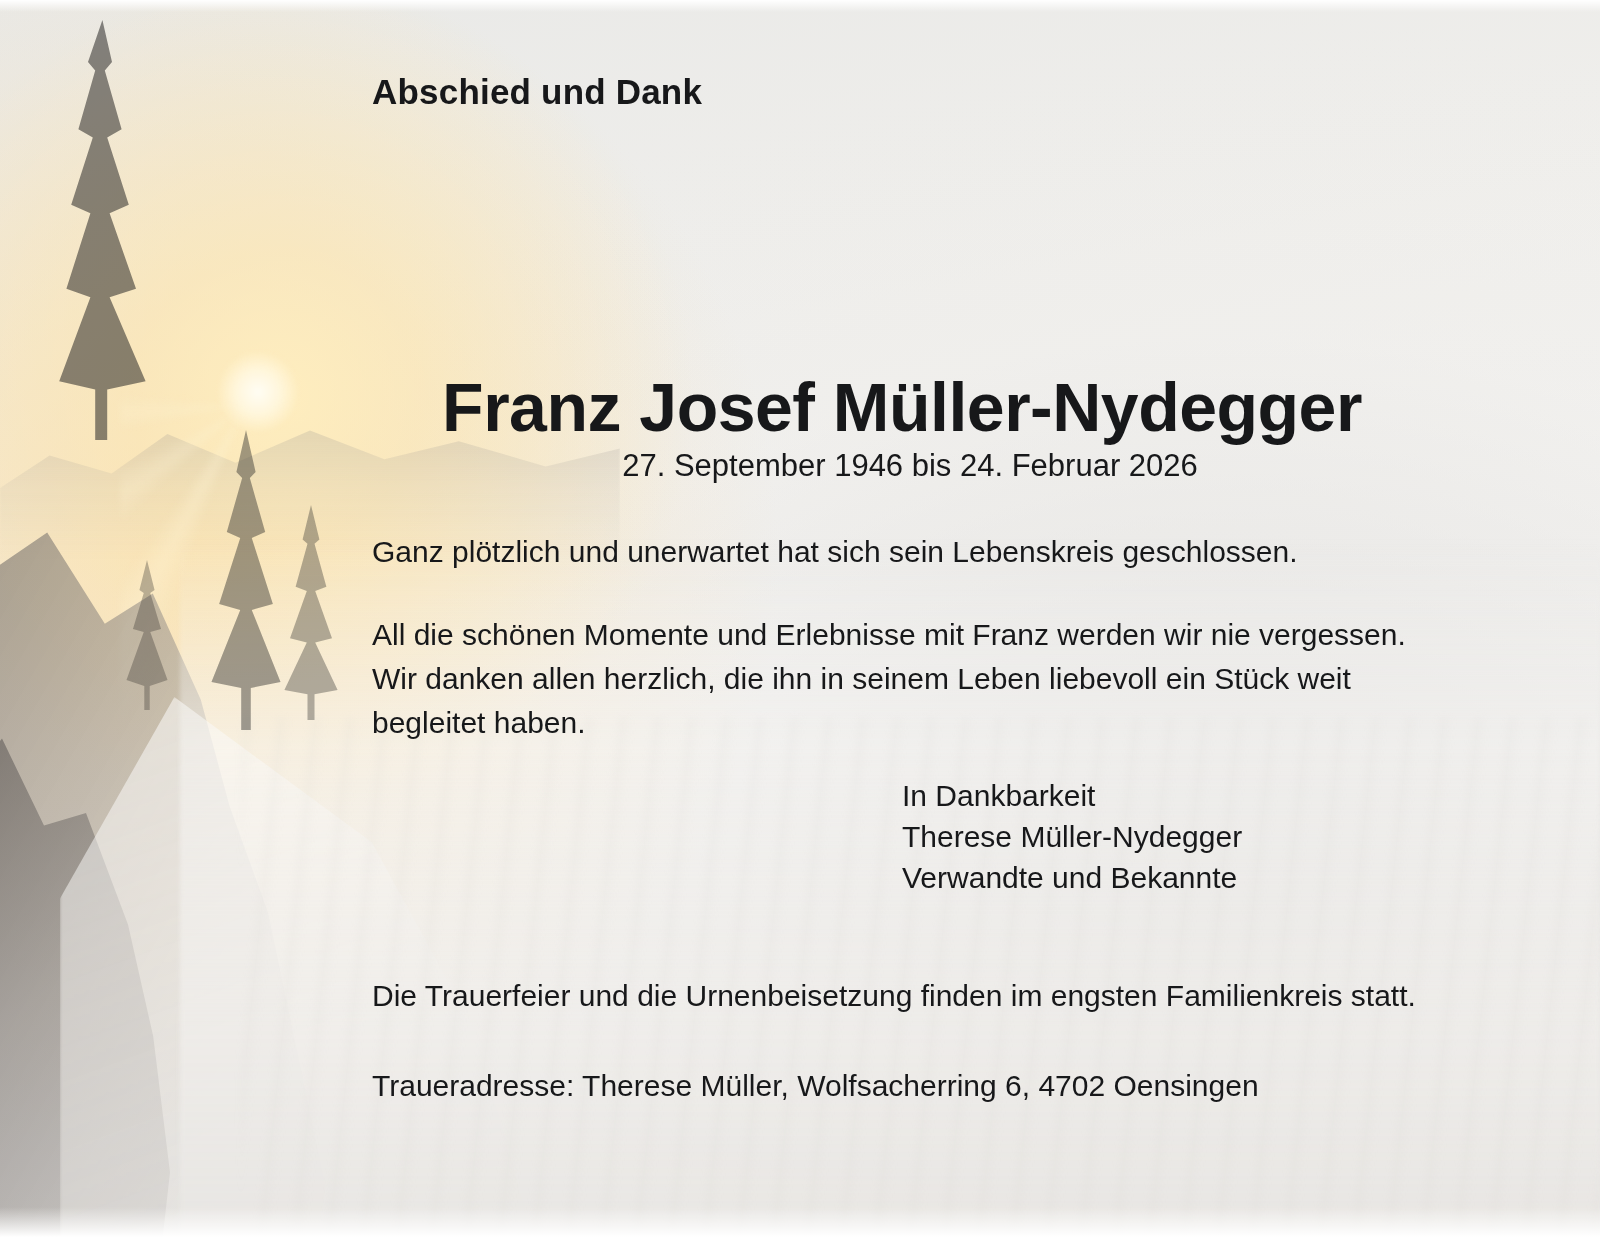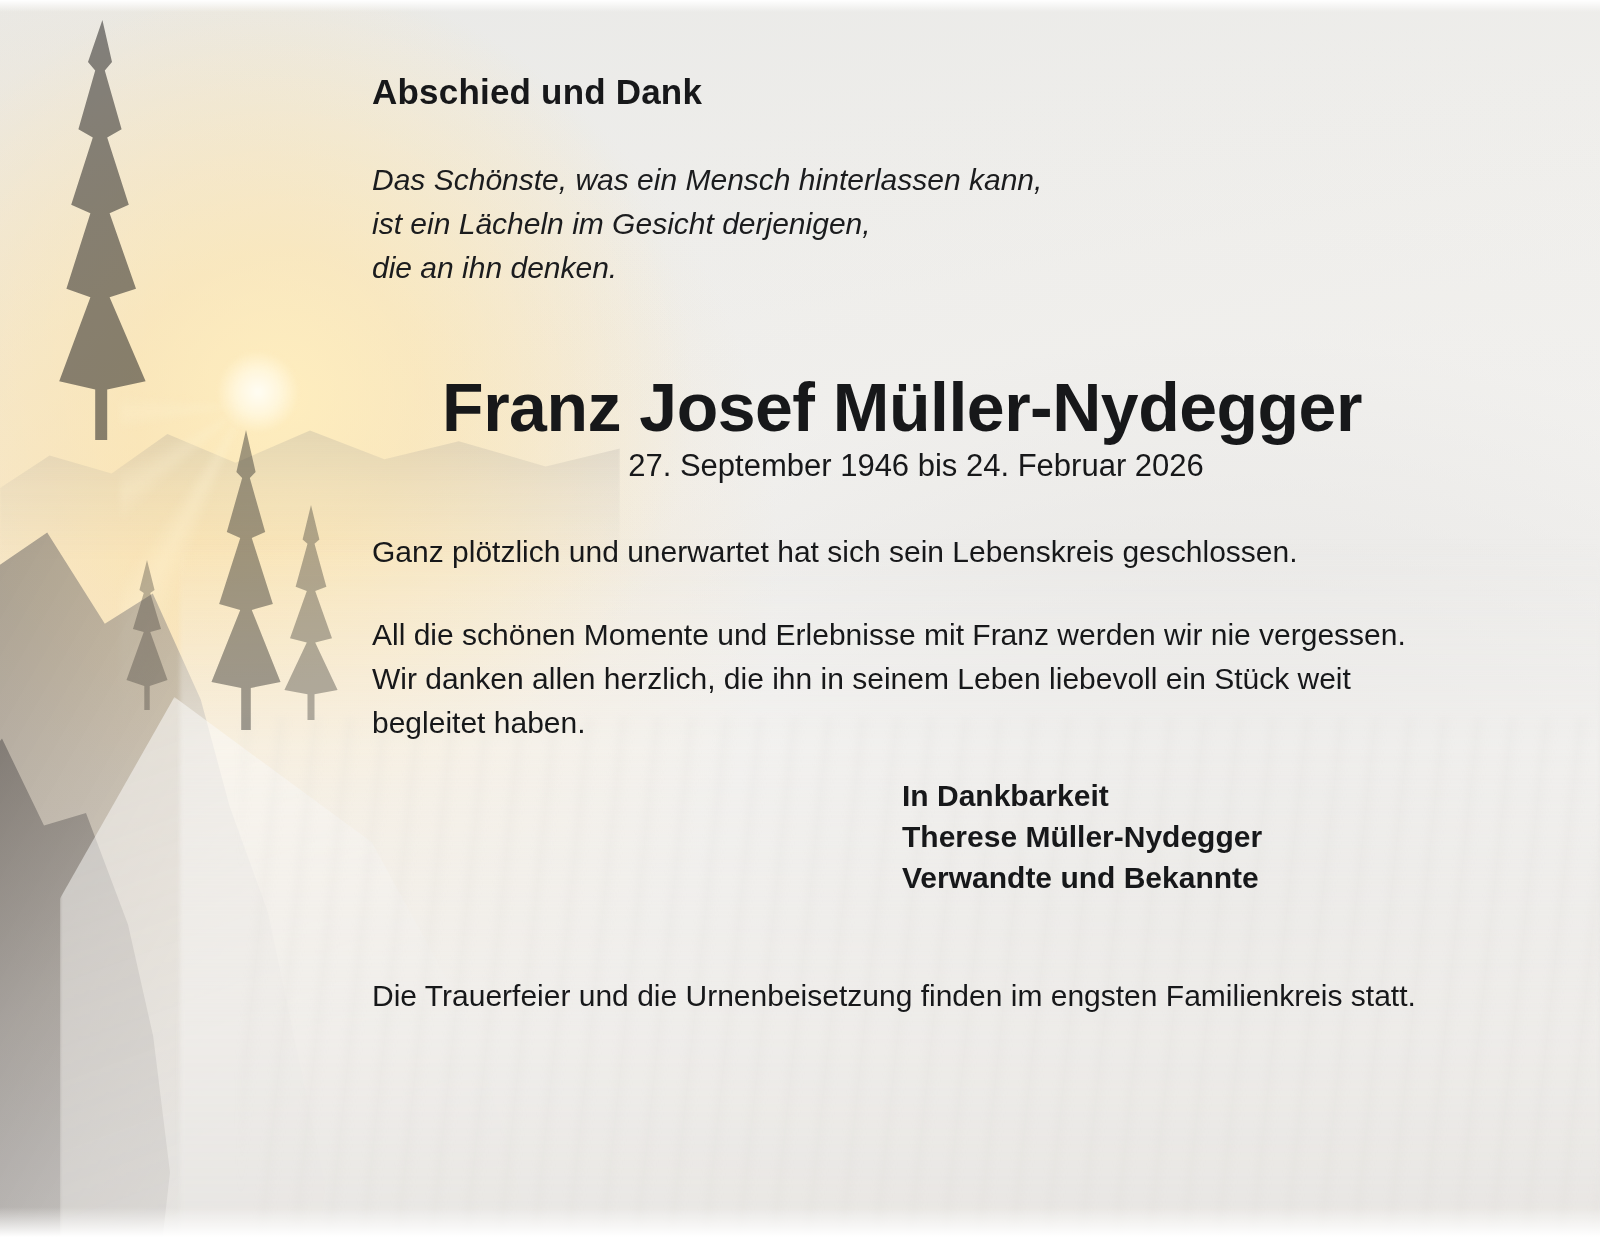--- a/index.html
+++ b/index.html
@@ -194,21 +194,21 @@
     top: 368px; left: 0;
     width: 1060px;
     text-align: center;
     font-size: 68px;
     font-weight: bold;
     letter-spacing: -0.5px;
   }
 
   .dates {
     position: absolute;
-    top: 448px; left: 14px;
+    top: 448px; left: 8px;
     width: 1060px;
     text-align: center;
     font-size: 31px;
   }
 
   .para {
     position: absolute;
     left: 0;
     font-size: 30px;
     line-height: 44px;
@@ -218,21 +218,21 @@
   .para-2 { top: 613px; width: 1070px; }
   .para-4 { top: 974px; width: 1100px; }
   .para-5 { top: 1064px; }
 
   .signature {
     position: absolute;
     top: 775px; left: 530px;
     font-size: 30px;
     line-height: 41px;
   }
-  .signature div { white-space: nowrap; font-weight: bold; }
+  .signature div { white-space: nowrap; }
 </style>
 </head>
 <body>
 
 <div class="card">
 
   <div class="bg"></div>
   <div class="ridge-far"></div>
   <div class="sun-rays"></div>
   <div class="sun"></div>
@@ -246,34 +246,30 @@
   <div class="tree tree-3"></div>
   <div class="tree tree-4"></div>
   <div class="edge-top"></div>
   <div class="edge-right"></div>
   <div class="edge-bottom"></div>
 
   <div class="content">
 
     <div class="heading">Abschied und Dank</div>
 
-    <div class="poem">
-      <div>Das Schönste, was ein Mensch hinterlassen kann,</div>
-      <div>ist ein Lächeln im Gesicht derjenigen,</div>
-      <div>die an ihn denken.</div>
-    </div>
 
     <div class="name">Franz Josef Müller-Nydegger</div>
     <div class="dates">27. September 1946 bis 24. Februar 2026</div>
 
     <div class="para para-2">All die schönen Momente und Erlebnisse mit Franz werden wir nie vergessen. Wir danken allen herzlich, die ihn in seinem Leben liebevoll ein Stück weit begleitet haben.</div>
     <div class="para para-1">Ganz plötzlich und unerwartet hat sich sein Lebenskreis geschlossen.</div>
 
     <div class="signature">
       <div>In Dankbarkeit</div>
       <div>Therese Müller-Nydegger</div>
       <div>Verwandte und Bekannte</div>
     </div>
 
     <div class="para para-4">Die Trauerfeier und die Urnenbeisetzung finden im engsten Familienkreis statt.</div>
+    <div class="para para-5">Traueradresse: Therese Müller, Wolfsacherring 6, 4702 Oensingen</div>
 
   </div>
 </div>
 
 </body></html>

